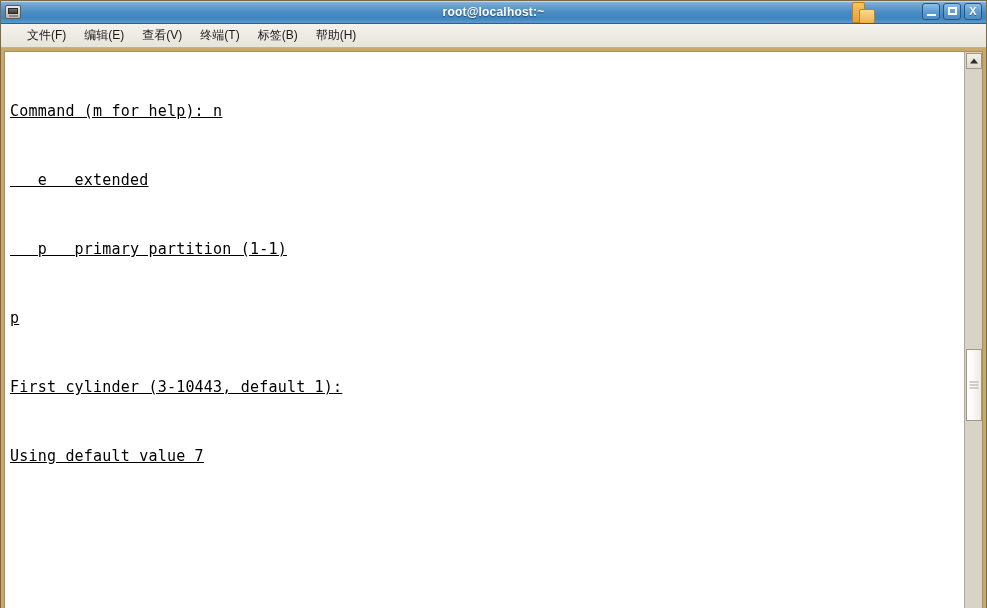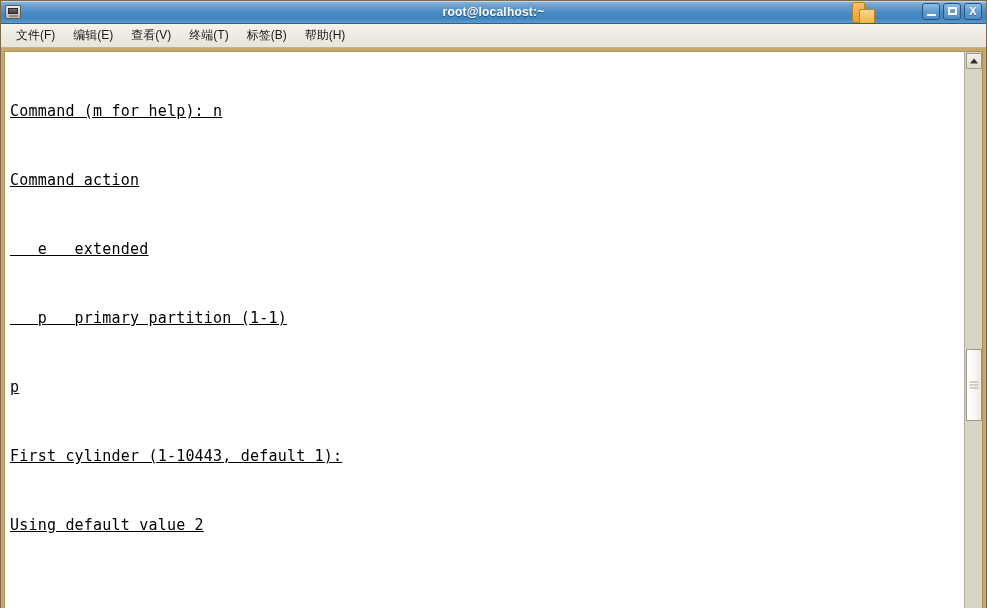--- a/index.html
+++ b/index.html
@@ -133,21 +133,21 @@
   }
 
   
   #menubar {
     height: 24px;
     flex: 0 0 24px;
     background: linear-gradient(to bottom,#f4f2ec,#e7e4da);
     border-bottom: 1px solid #b9b4a4;
     display: flex;
     align-items: center;
-    padding-left: 6px;
+    padding-left: 17px;
     box-sizing: border-box;
   }
   .menu-item {
     font-size: 12px;
     color: #1a1a1a;
     padding: 2px 9px;
     cursor: default;
     white-space: nowrap;
     font-family: "Liberation Sans", sans-serif;
   }
@@ -279,26 +279,25 @@
     <div class="menu-item">终端(T)</div>
     <div class="menu-item">标签(B)</div>
     <div class="menu-item">帮助(H)</div>
   </div>
 
   <div id="term-frame">
     <div id="term-inner">
 
       <div id="term-text">
         <div class="term-line">Command (m for help): n</div>
-        <div class="term-line">Command action</div>
         <div class="term-line">   e   extended</div>
         <div class="term-line">   p   primary partition (1-1)</div>
         <div class="term-line">p</div>
-        <div class="term-line">First cylinder (1-10443, default 1):</div>
-        <div class="term-line">Using default value 2</div>
+        <div class="term-line">First cylinder (3-10443, default 1):</div>
+        <div class="term-line">Using default value 7</div>
         
         
         
         
         
         
         
         
         
         

